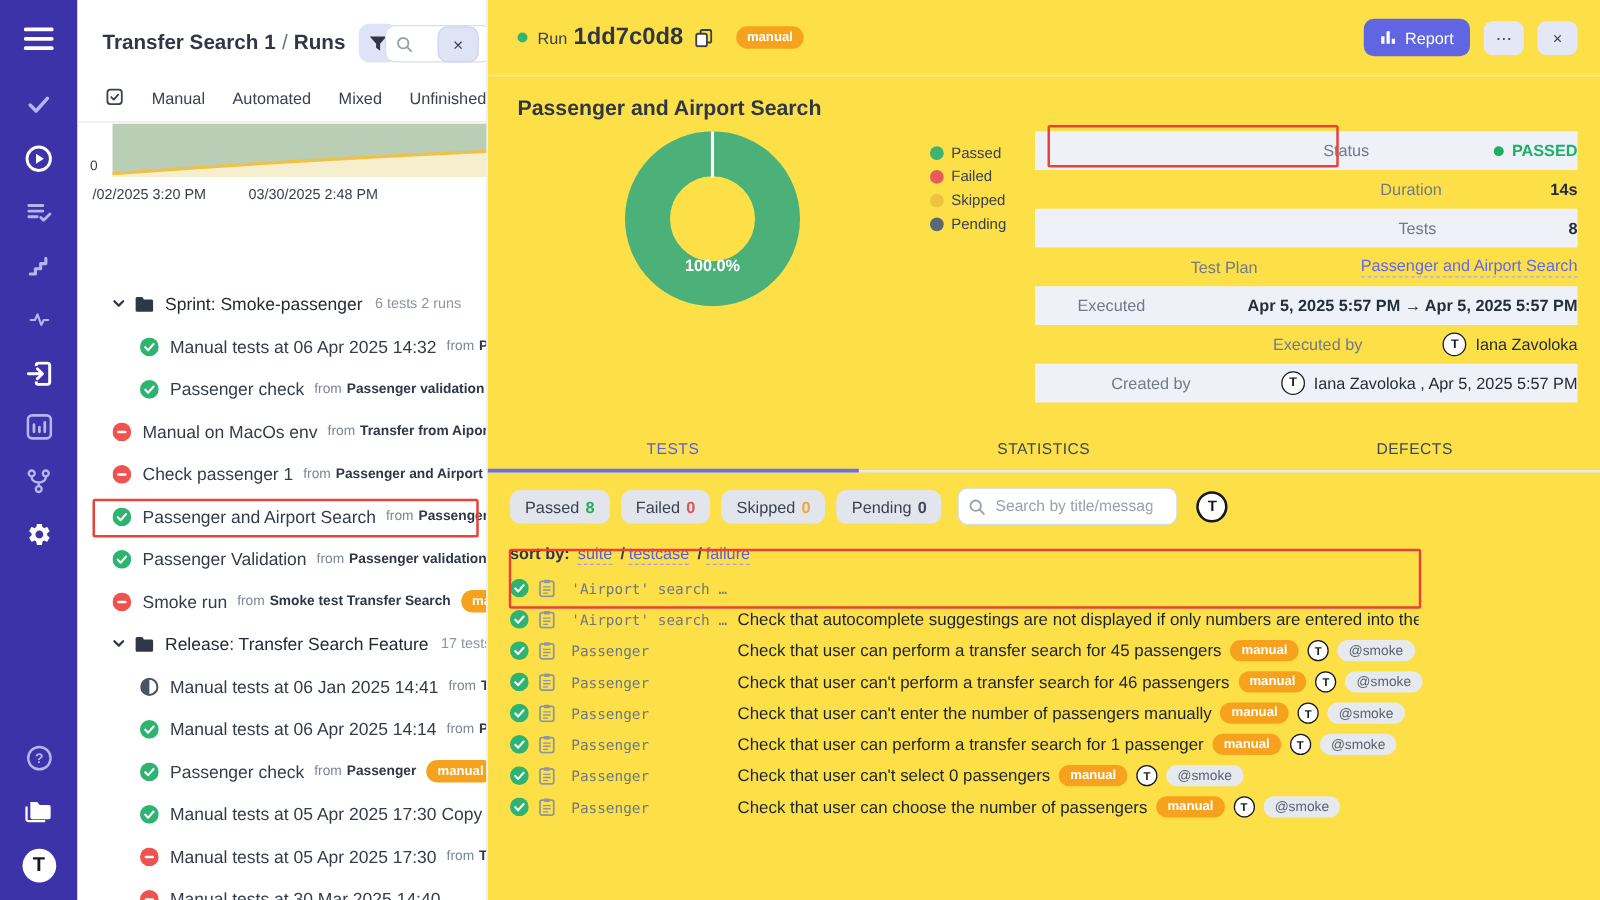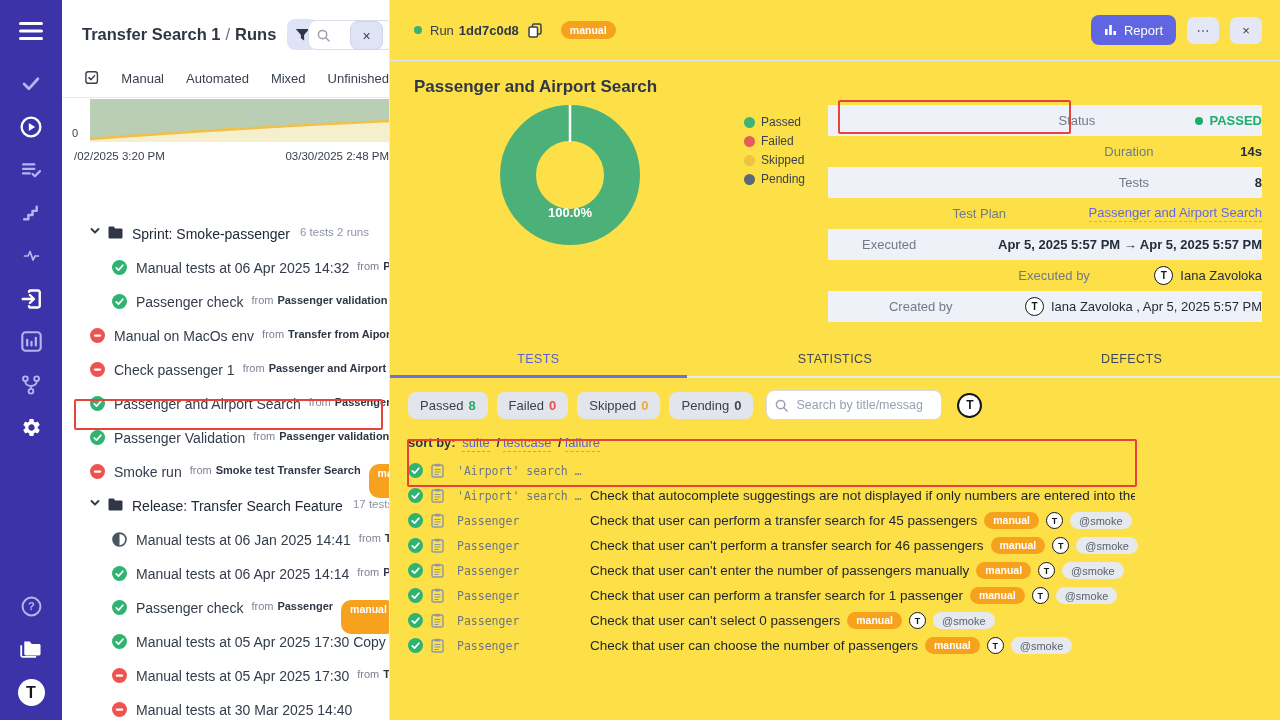--- a/index.html
+++ b/index.html
@@ -24,39 +24,39 @@
   .lp-head { position:relative; height:56px; }
   .crumb { position:absolute; left:20px; top:25px; font-size:16.5px; font-weight:bold; white-space:nowrap; }
   .crumb .sep { color:#6a7381; font-weight:normal; margin:0 5px; }
   .filter-btn { position:absolute; left:225px; top:19px; width:31px; height:31px; border-radius:8px; background:#dfe3f8; display:flex; align-items:center; justify-content:center; }
   .lp-search { position:absolute; left:246px; top:20px; width:86px; height:30px; border:1px solid #d9dee8; border-radius:8px; background:#fff; display:flex; align-items:center; padding-left:8px; }
   .lp-close { position:absolute; left:288px; top:21px; width:33px; height:29px; border-radius:8px; background:#dfe3f6; display:flex; align-items:center; justify-content:center; font-size:14px; color:#39414f; border:1px solid #cdd3ef; }
   .lp-tabs { display:flex; align-items:center; gap:22px; padding:14px 0 11px 22px; font-size:13px; color:#39414f; white-space:nowrap; }
   .lp-chart { position:relative; border-top:1px solid #e6e8ec; }
   .lp-chart svg { display:block; }
   .y0 { position:absolute; left:10px; bottom:3px; font-size:11px; color:#39414f; }
-  .x-labels { display:flex; gap:34px; font-size:11.5px; color:#39414f; padding:8px 0 0 12px; white-space:nowrap;justify-content:space-between; }
+  .x-labels { display:flex; gap:34px; font-size:11.5px; color:#39414f; padding:8px 0 0 12px; white-space:nowrap; }
   .tree { margin-top:64px; }
-  .trow { height:34px; display:flex; white-space:nowrap; overflow:hidden; padding-left:28px; font-size:14px; color:#333c4b; }
+  .trow { height:34px; display:flex; align-items:center; white-space:nowrap; overflow:hidden; padding-left:28px; font-size:14px; color:#333c4b; }
   .trow.ind { padding-left:50px; }
   .trow svg { flex-shrink:0; }
   .t-title { margin-left:9px; }
   .t-title.f { color:#222a36; }
   .t-chev { margin-right:8px; }
   .t-meta { margin-left:10px; font-size:11.5px; color:#8b94a3; }
   .t-from { margin-left:8px; font-size:11px; color:#7c8595; }
   .t-fromname { margin-left:4px; font-size:11px; font-weight:bold; color:#2f3747; }
   .badge { margin-left:8px; background:#f6a21e; color:#fff; font-size:10.5px; font-weight:bold; padding:2.5px 9px; border-radius:10px; flex-shrink:0; line-height:1.2; }
 
   
   .main { flex:1; display:flex; flex-direction:column; overflow:hidden; background:#fde047; }
   .topbar { height:61px; border-bottom:1px solid #e7e9ee; display:flex; align-items:center; padding:0 18px 0 24px; flex-shrink:0; }
   .dot { width:8px; height:8px; border-radius:50%; background:#36b374; margin-right:8px; }
   .runlabel { font-size:13px; color:#39414f; margin-right:5px; }
-  .runid { font-size:13px; font-weight:bold; margin-right:9px; }
+  .runid { font-size:19px; font-weight:bold; margin-right:9px; }
   .copy-ic { margin-right:11px; display:flex; }
   .tb-right { margin-left:auto; display:flex; gap:11px; align-items:center; }
   .report-btn { background:#6066e2; color:#fff; font-size:13px; border-radius:8px; height:30px; padding:0 13px; display:flex; align-items:center; gap:7px; border:none; cursor:pointer; font-family:inherit; }
   .sq-btn { background:#e4e8f6; border-radius:7px; height:27px; min-width:32px; display:flex; align-items:center; justify-content:center; font-size:13px; color:#39414f; border:none; cursor:pointer; }
   h1.page-title { font-size:17px; margin:16px 0 0 24px; color:#2f3747; }
 
   .overview { display:flex; padding:8px 18px 0 24px; }
   .donut-wrap { margin-left:86px; flex-shrink:0; width:140px; }
   .legend { margin-left:104px; padding-top:10px; flex-shrink:0; width:64px; }
   .leg-item { display:flex; align-items:center; gap:6px; font-size:12px; color:#39414f; margin-bottom:5px; white-space:nowrap; }

